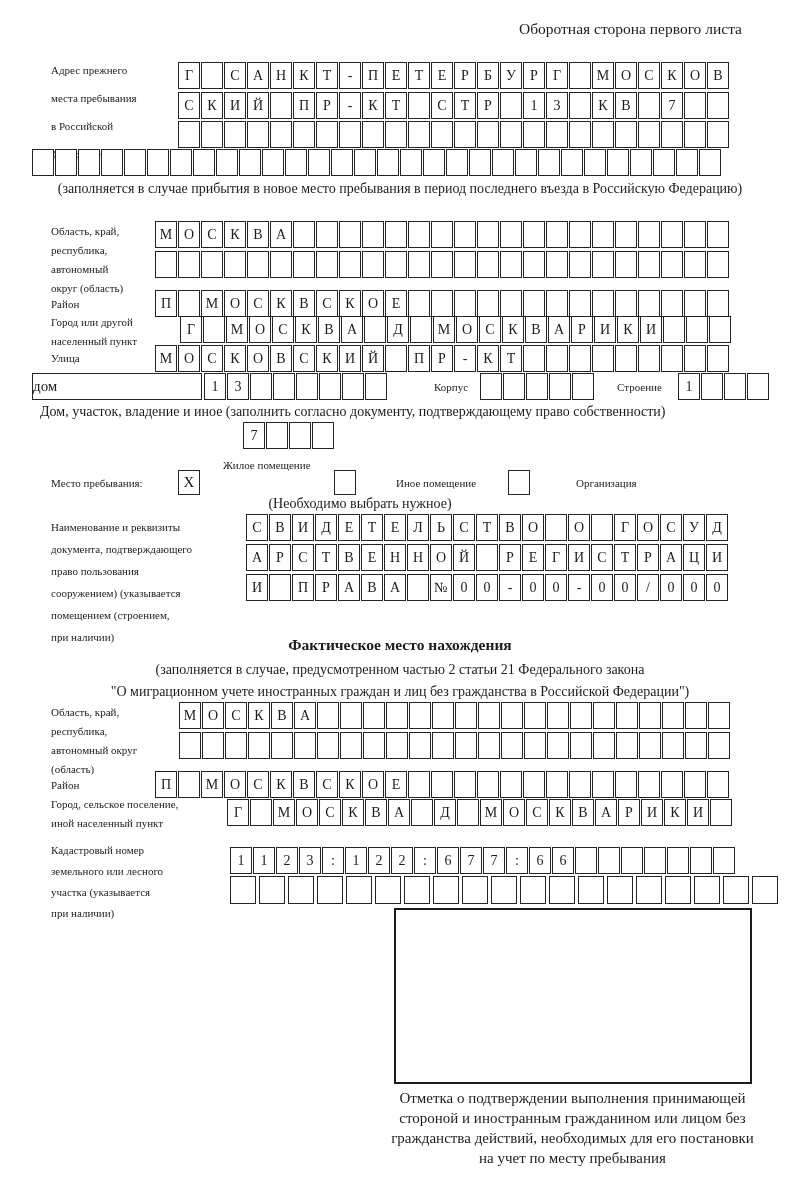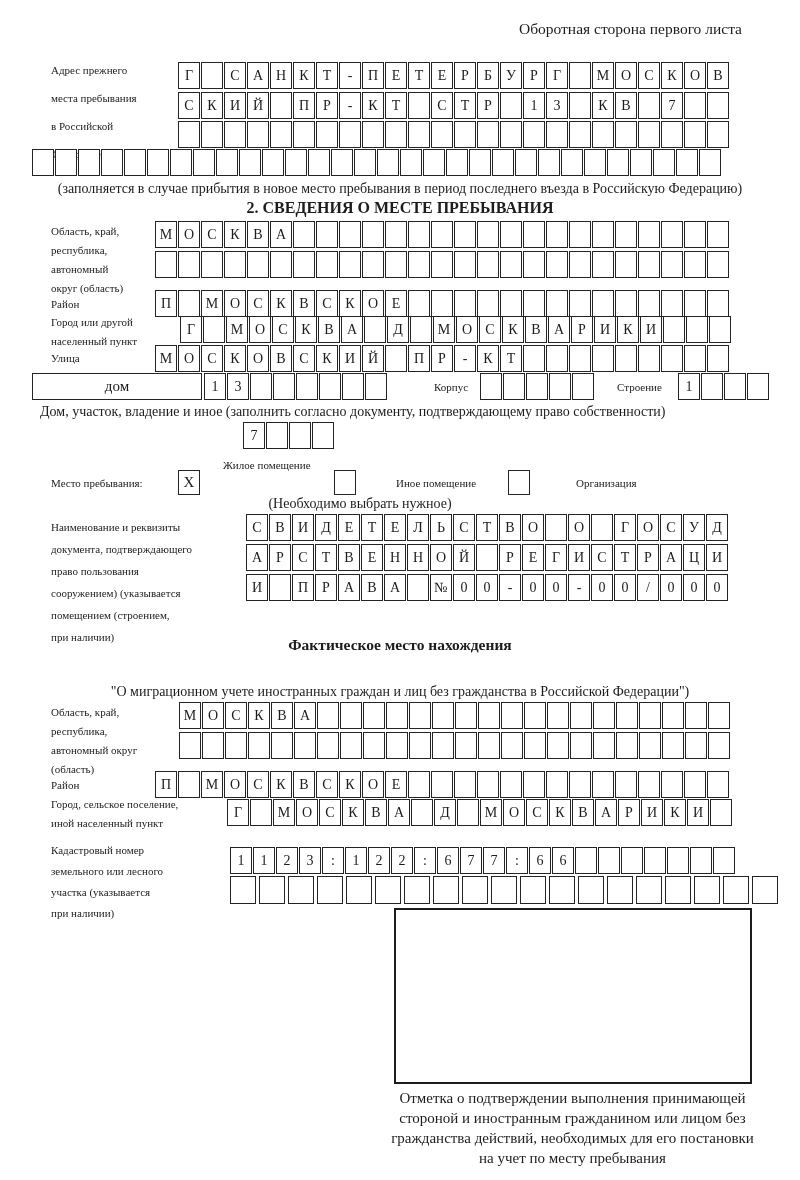--- a/index.html
+++ b/index.html
@@ -12,21 +12,21 @@
   .lbl.doc-lines span{line-height:22px;}
   .lbl.cad-lines span{line-height:21px;}
   .lbl.city-lines span{line-height:19px;}
   .note{position:absolute;font-size:14px;white-space:nowrap;}
   .center{text-align:center;width:800px;left:0;}
   .heading{position:absolute;left:0;width:800px;text-align:center;font-weight:bold;font-size:16px;}
   .boxrow{position:absolute;white-space:nowrap;display:flex;}
   .cell{display:inline-block;box-sizing:content-box;width:20px;height:25px;border:1.6px solid #242424;
         margin-right:1px;text-align:center;font-size:14px;line-height:25px;background:#fff;flex:none;}
   .cell.wide{width:24px;height:26px;margin-right:3px;line-height:26px;}
-  .widebox{position:absolute;border:1.6px solid #242424;height:25px;text-align:center;
+  .widebox{position:absolute;border:1.6px solid #242424;height:25px;text-align:left;
            font-size:15px;line-height:25px;background:#fff;}
   .chk{display:inline-block;box-sizing:content-box;width:20px;height:23px;border:1.6px solid #242424;
        text-align:center;font-size:15px;line-height:23px;background:#fff;}
   .stamp{position:absolute;border:2px solid #1c1c1c;background:#fff;}
   .caption{position:absolute;text-align:center;font-size:15px;line-height:20px;}
   .hdr{position:absolute;font-size:15.5px;white-space:nowrap;}
 </style>
 </head>
 <body>
 
@@ -147,21 +147,20 @@
       <span class="cell"></span>
       <span class="cell"></span>
       <span class="cell"></span>
       <span class="cell"></span>
       <span class="cell"></span>
       <span class="cell"></span>
     </div>
 
   <div class="note center" style="top:181px">(заполняется в случае прибытия в новое место пребывания в период последнего въезда в Российскую Федерацию)</div>
 
-  <div class="heading" style="top:199px">2. СВЕДЕНИЯ О МЕСТЕ ПРЕБЫВАНИЯ</div>
 
   <div class="lbl" style="left:40px;top:222px">
     <span>Область, край,</span>
     <span>республика,</span>
     <span>автономный</span>
     <span>округ (область)</span>
   </div>
   <div class="boxrow" style="left:155px;top:221px">
       <span class="cell">М</span>
       <span class="cell">О</span>
@@ -440,20 +439,21 @@
       <span class="cell">-</span>
       <span class="cell">0</span>
       <span class="cell">0</span>
       <span class="cell">/</span>
       <span class="cell">0</span>
       <span class="cell">0</span>
       <span class="cell">0</span>
     </div>
 
   <div class="heading" style="top:636px;font-size:15.5px">Фактическое место нахождения</div>
+  <div class="note center" style="top:662px">(заполняется в случае, предусмотренном частью 2 статьи 21 Федерального закона</div>
   <div class="note center" style="top:684px">"О миграционном учете иностранных граждан и лиц без гражданства в Российской Федерации")</div>
 
   <div class="lbl" style="left:40px;top:703px">
     <span>Область, край,</span>
     <span>республика,</span>
     <span>автономный округ</span>
     <span>(область)</span>
   </div>
   <div class="boxrow" style="left:179px;top:702px">
       <span class="cell">М</span>

